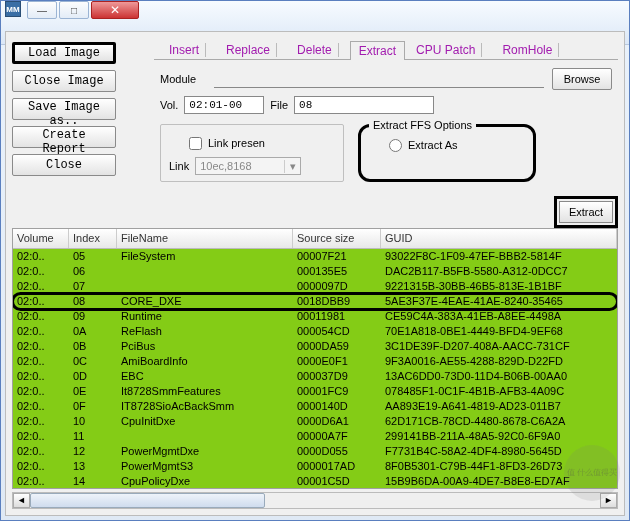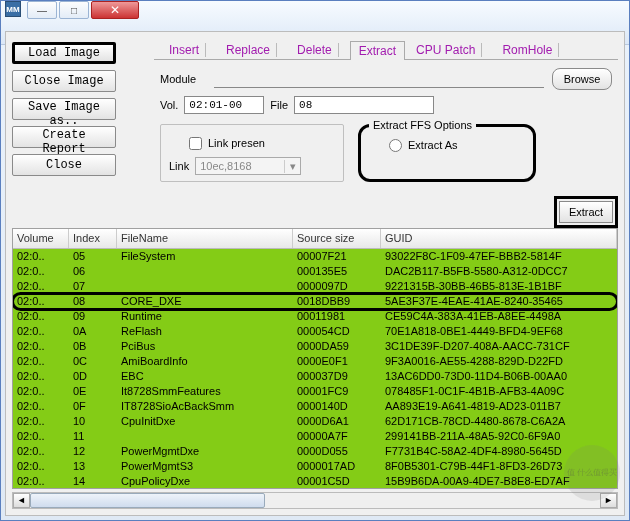--- a/index.html
+++ b/index.html
@@ -18,21 +18,21 @@
 .leftbtns button.emph { border: 3px solid #000; }
 .tabstrip { display: flex; gap: 2px; height: 22px; align-items: flex-end; padding-left: 6px; border-bottom: 1px solid #aaa; }
 .tab { padding: 2px 8px; border: 1px solid transparent; border-bottom: none; font-size: 12px; font-family: Liberation Sans, sans-serif; color: #a21caf; }
 .tab.sep::after { content:""; border-right:1px solid #bbb; margin-left:6px; }
 .tab.active { background: #f0f0f0; border-color: #aaa; position: relative; top: 1px; font-weight: normal; }
 .rightpanel { flex: 1; padding-left: 6px; }
 .formzone { padding: 6px 6px 0 6px; font-family: "Courier New", monospace; font-size: 12px; }
 .row1 { display: flex; align-items: center; height: 26px; }
 .row1 .lbl { width: 54px; }
 .moduleline { flex: 1; border-bottom: 1px solid #888; height: 18px; margin-right: 8px; }
-.browse { width: 60px; height: 22px; background: linear-gradient(#fff,#e3e3e3); border: 1px solid #8a8a8a; border-radius: 8px; }
+.browse { width: 60px; height: 22px; background: linear-gradient(#fff,#e3e3e3); border: 1px solid #8a8a8a; border-radius: 2px; }
 .row2 { display: flex; align-items: center; height: 26px; gap: 6px; }
 .row2 input { border: 1px solid #888; height: 18px; padding: 0 4px; background: #fff; font-family: "Courier New", monospace; }
 .groupsrow { display: flex; gap: 14px; margin-top: 6px; }
 .grp { border: 1px solid #bfbfbf; border-radius: 2px; padding: 8px 8px 6px 8px; position: relative; }
 .grp .legend { position: absolute; top: -8px; left: 8px; background: #f0f0f0; padding: 0 4px; }
 .grpA { width: 184px; }
 .grpB { width: 178px; border: 3px solid #000; border-radius: 12px; }
 .opt { display: flex; align-items: center; gap: 6px; height: 20px; margin-left: 20px; }
 .opt input[type=radio], .opt input[type=checkbox]{ margin:0; }
 .linkrow { display:flex; align-items:center; gap:6px; margin-top:4px; }

